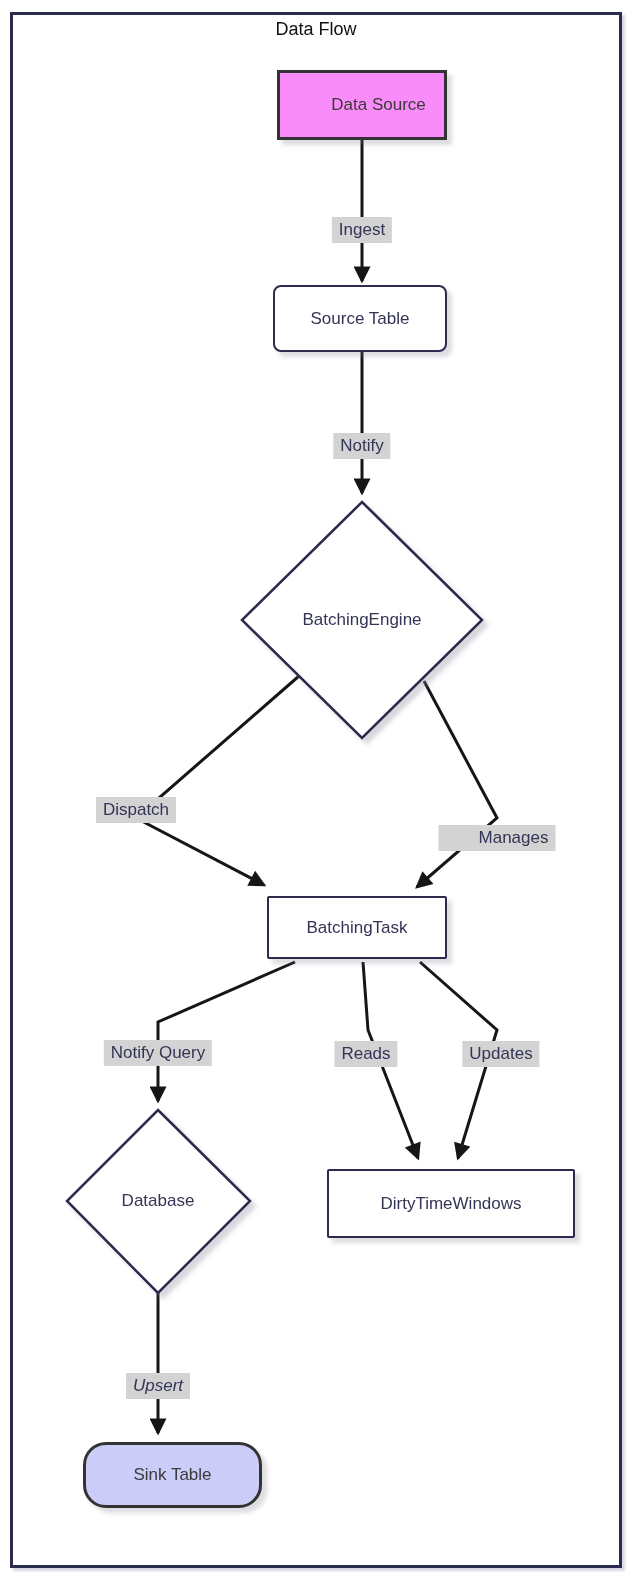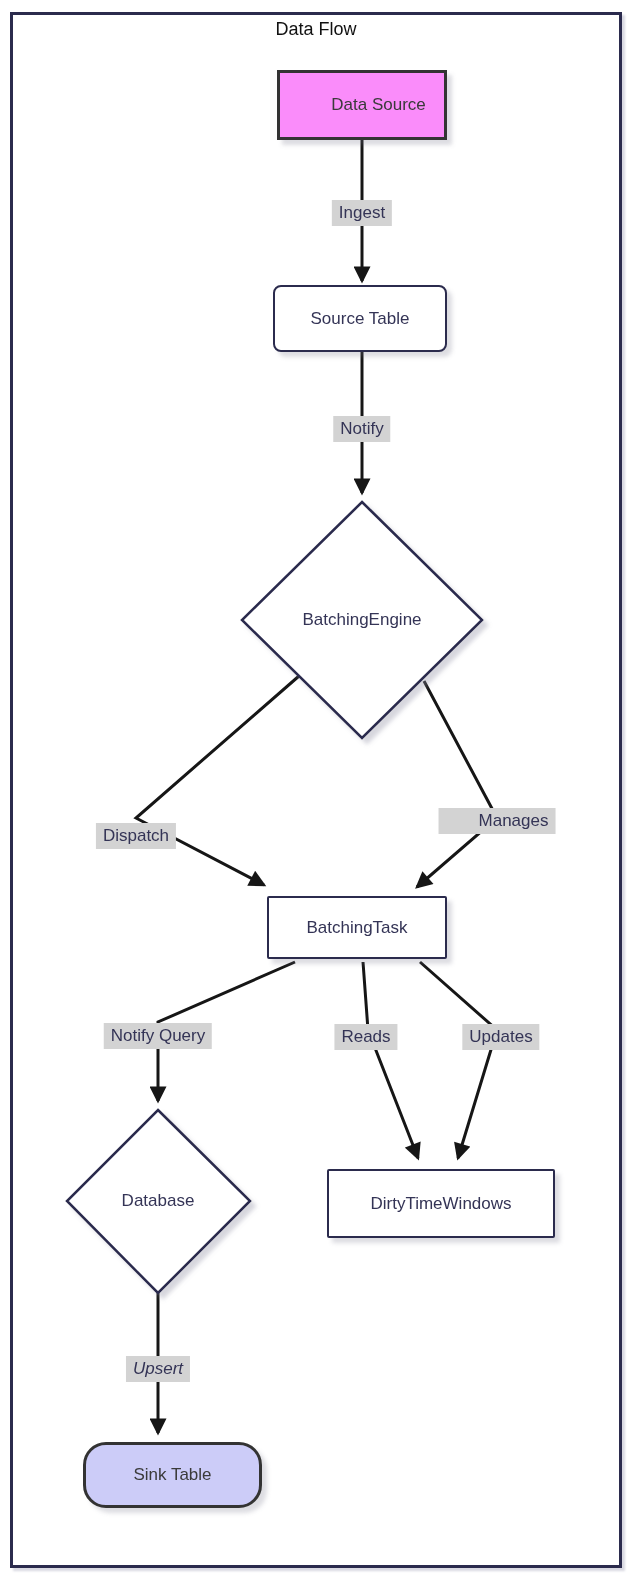--- a/index.html
+++ b/index.html
@@ -56,20 +56,21 @@
     white-space: nowrap;
   }
   .edge-label {
     position: absolute;
     transform: translate(-50%, -50%);
     background: #d3d3d3;
     color: #343456;
     font-size: 17px;
     padding: 3px 7px;
     white-space: nowrap;
+    margin-top: 17px;
   }
 </style>
 </head>
 <body>
 
 <div class="canvas">
 
   <div class="frame"></div>
 
   <div class="diagram-title">Data Flow</div>
@@ -108,30 +109,30 @@
   </div>
 
   <div class="diamond-label" style="left:362px; top:620px;">BatchingEngine</div>
 
   <div class="node rect-default" style="left:267px; top:896px; width:180px; height:63px;">
     <span>BatchingTask</span>
   </div>
 
   <div class="diamond-label" style="left:158px; top:1201px;">Database</div>
 
-  <div class="node rect-default" style="left:327px; top:1169px; width:228px; height:69px;">
+  <div class="node rect-default" style="left:327px; top:1169px; width:248px; height:69px;">
     <span>DirtyTimeWindows</span>
   </div>
 
   <div class="node rounded styled" style="left:83px; top:1442px; width:179px; height:66px; background:#ccccf8; border-radius:23px;">
     <span>Sink Table</span>
   </div>
 
   <div class="edge-label" style="left:362px; top:213px;">Ingest</div>
   <div class="edge-label" style="left:362px; top:429px;">Notify</div>
-  <div class="edge-label" style="left:136px; top:836px;text-align:right;">Dispatch</div>
+  <div class="edge-label" style="left:136px; top:793px;text-align:right;">Dispatch</div>
   <div class="edge-label" style="left:497px; top:821px;padding-left:40px;">Manages</div>
   <div class="edge-label" style="left:158px; top:1036px;">Notify Query</div>
   <div class="edge-label" style="left:366px; top:1037px;">Reads</div>
   <div class="edge-label" style="left:501px; top:1037px;">Updates</div>
   <div class="edge-label" style="left:158px; top:1369px;font-style:italic;">Upsert</div>
 
 </div>
 
 </body></html>

